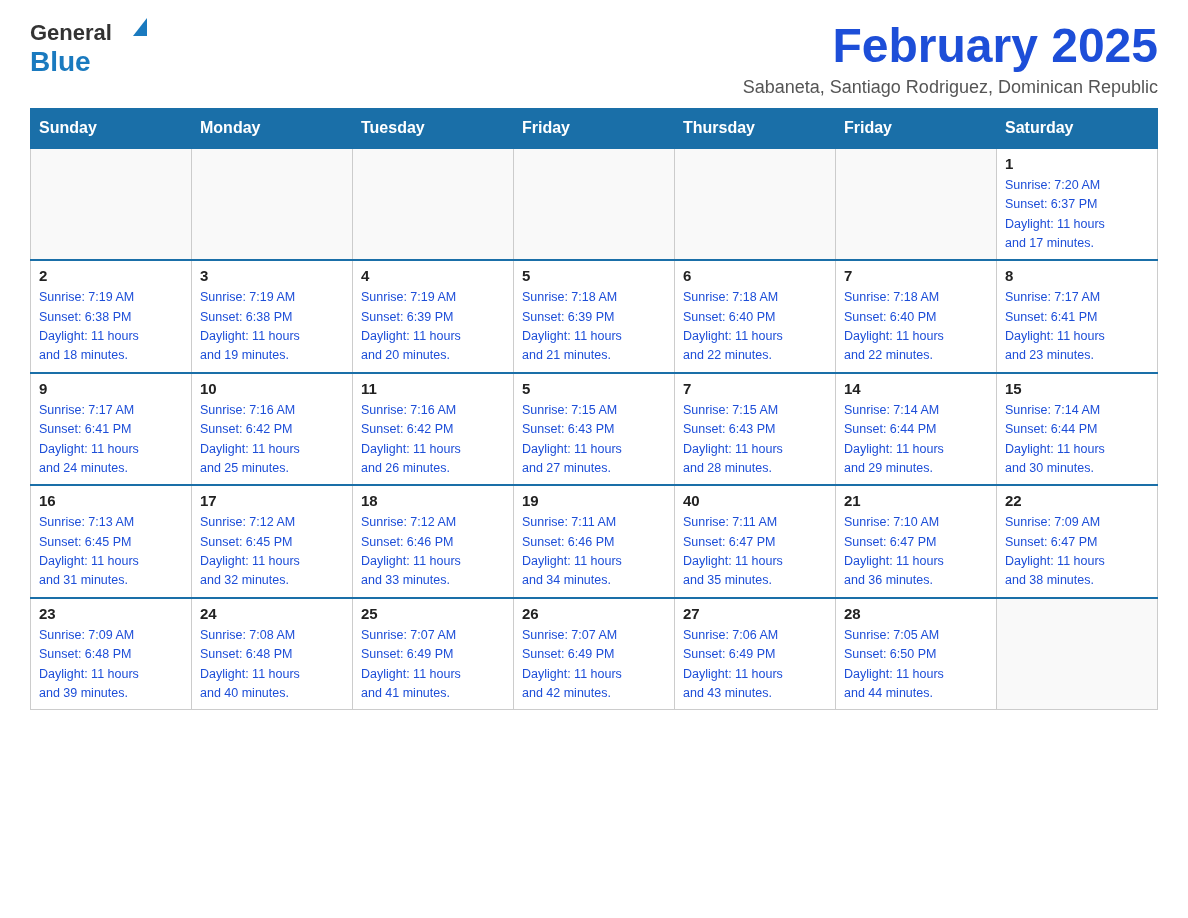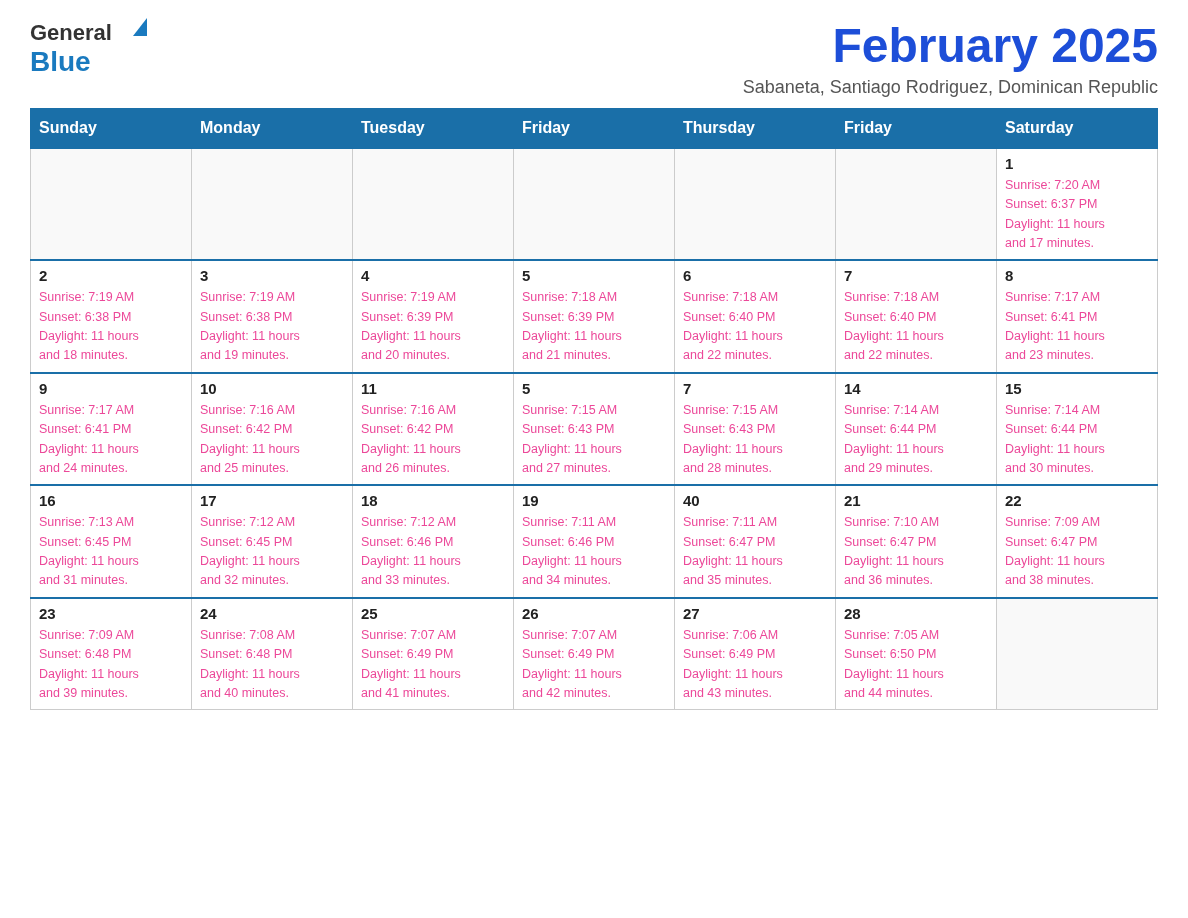--- a/index.html
+++ b/index.html
@@ -64,21 +64,21 @@
     }
     .day-number {
       font-size: 15px;
       font-weight: bold;
       color: #222;
       margin-bottom: 4px;
       display: block;
     }
     .day-info {
       font-size: 12.5px;
-      color: #ec4899;
+      color: #1d4ed8;
       line-height: 1.55;
     }
     .calendar tbody tr {
       border-top: 2px solid #1a6fa8;
     }
     .logo-row {
       display: flex;
       gap: 19px;
     }
     .logo-text-general {

